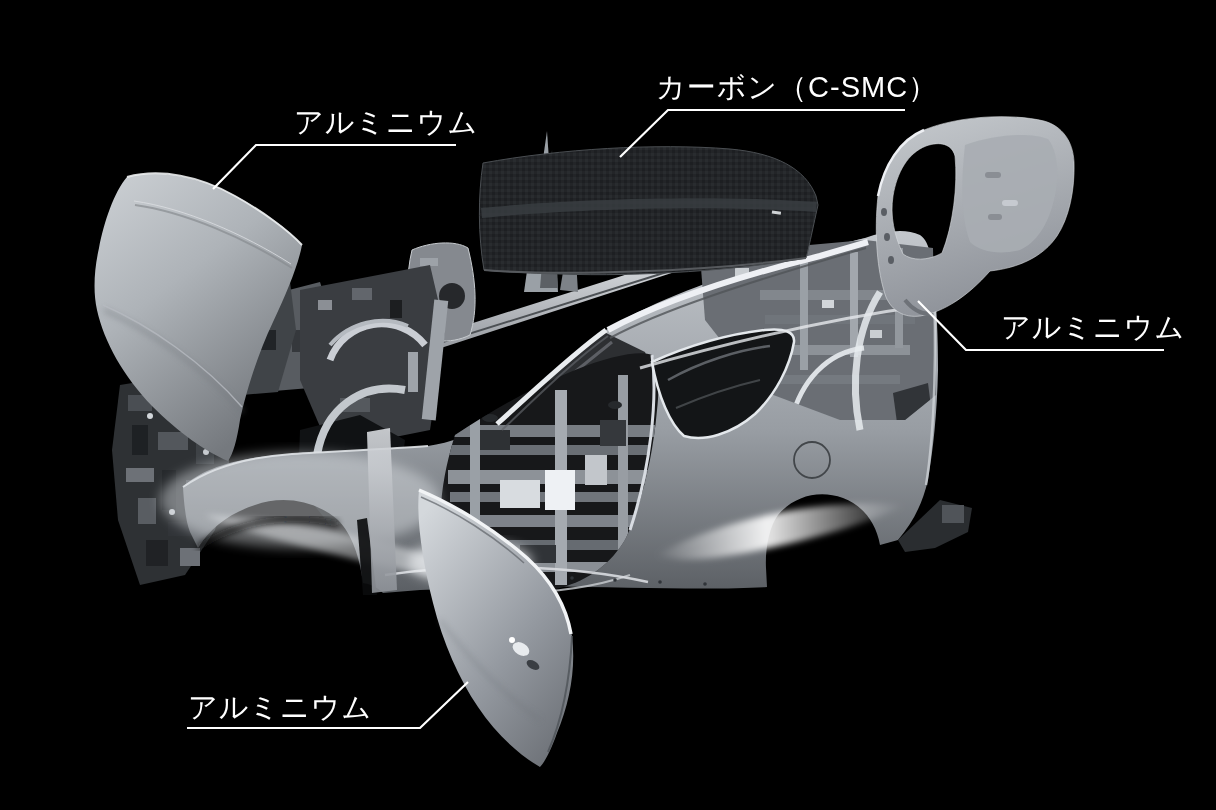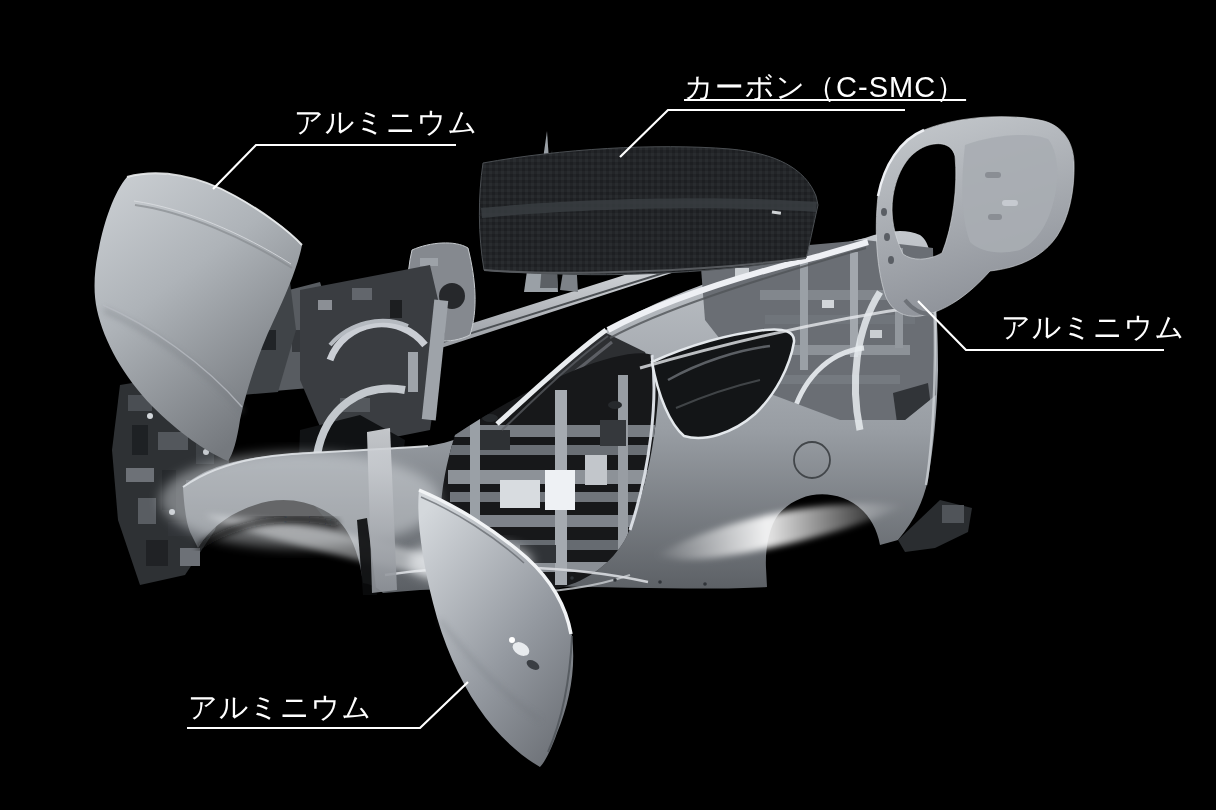--- a/index.html
+++ b/index.html
@@ -277,17 +277,17 @@
 
   <g stroke="#ffffff" stroke-width="2.2" fill="none">
     <polyline points="213,189 256,145 456,145"></polyline>
     <polyline points="620,157 668,110 905,110"></polyline>
     <polyline points="918,301 966,350 1164,350"></polyline>
     <polyline points="187,728 420,728 468,682"></polyline>
   </g>
 </svg>
 
 <div class="callout" style="left:294px;top:106px;">アルミニウム</div>
-<div class="callout" style="left:684px;top:71px;text-decoration:underline;">カーボン（C-SMC）</div>
+<div class="callout" style="left:656px;top:71px;">カーボン（C-SMC）</div>
 <div class="callout" style="left:1001px;top:311px;">アルミニウム</div>
 <div class="callout" style="left:188px;top:691px;">アルミニウム</div>
 
 </div>
 
 </body></html>

